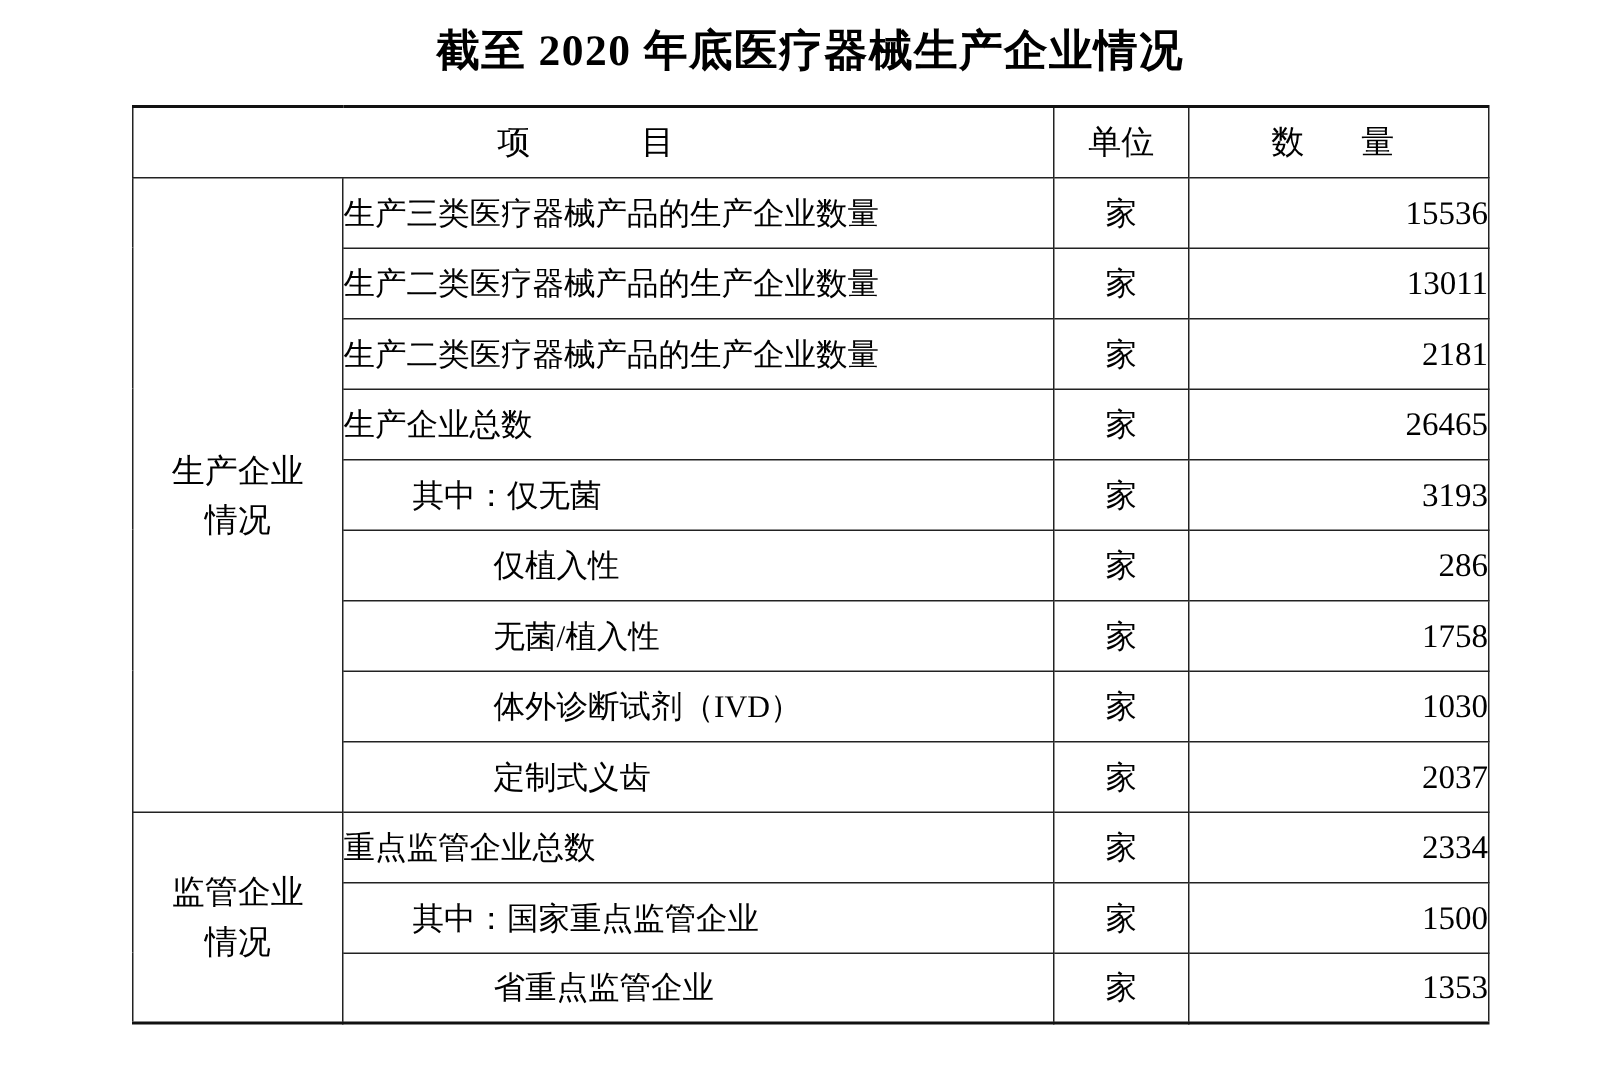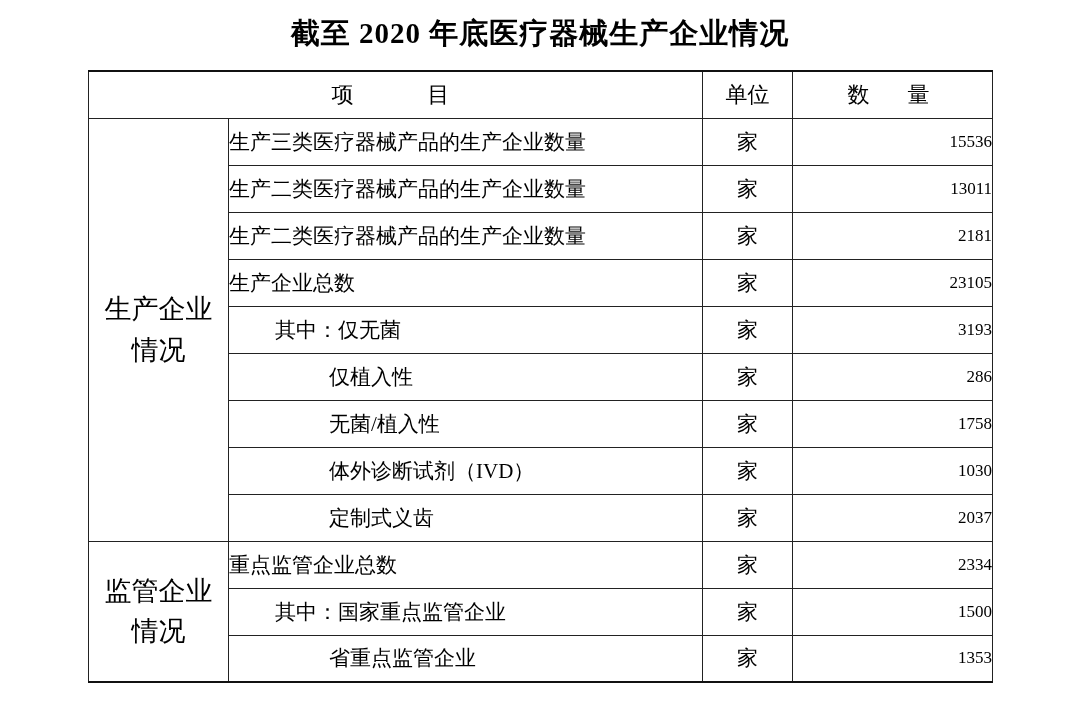--- a/index.html
+++ b/index.html
@@ -68,37 +68,37 @@
   }
   .hdr-value {
     text-align: center;
     letter-spacing: 8px;
     padding-left: 8px;
     font-size: 22px;
   }
   .cell-group {
     text-align: center;
     line-height: 1.5;
-    font-size: 27px;
+    font-size: 22px;
   }
   .cell-item {
     text-align: left;
     padding-left: 14px;
     font-size: 21px;
   }
   .cell-item.indent1 { padding-left: 46px; margin-left: 24px; }
   .cell-item.indent2 { padding-left: 100px; }
   .cell-unit {
     text-align: center;
     font-size: 21px;
   }
   .cell-value {
     text-align: right;
     padding-right: 18px;
-    font-size: 17px;
+    font-size: 22px;
   }
   .hdr-row td {
     height: 50px;
   }
 </style>
 </head>
 <body>
 
 <div class="page">
 
@@ -134,21 +134,21 @@
           <td class="cell-value">13011</td>
         </tr>
         <tr>
           <td class="cell-item">生产二类医疗器械产品的生产企业数量</td>
           <td class="cell-unit">家</td>
           <td class="cell-value">2181</td>
         </tr>
         <tr>
           <td class="cell-item">生产企业总数</td>
           <td class="cell-unit">家</td>
-          <td class="cell-value">23105</td>
+          <td class="cell-value">26465</td>
         </tr>
         <tr>
           <td class="cell-item indent1">其中：仅无菌</td>
           <td class="cell-unit">家</td>
           <td class="cell-value">3193</td>
         </tr>
         <tr>
           <td class="cell-item indent2">仅植入性</td>
           <td class="cell-unit">家</td>
           <td class="cell-value">286</td>

